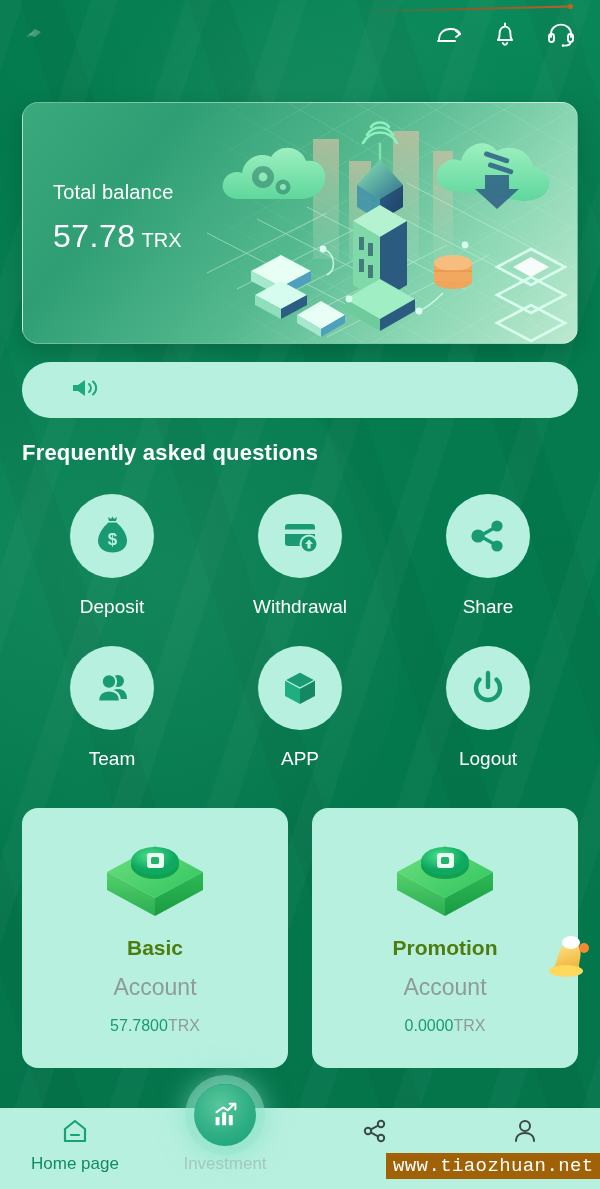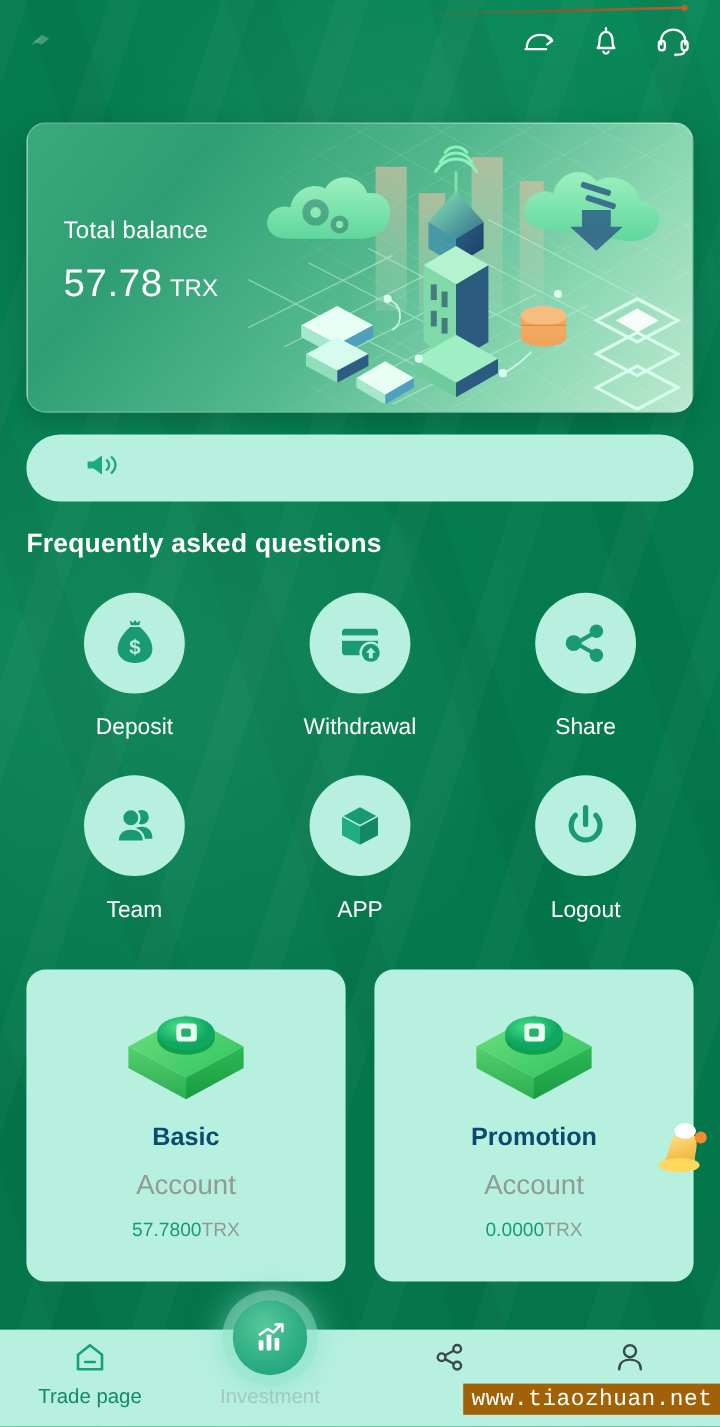--- a/index.html
+++ b/index.html
@@ -87,21 +87,21 @@
   .action{display:flex;flex-direction:column;align-items:center;}
   .action-circle{width:84px;height:84px;border-radius:50%;background:#b8f0e0;
     display:flex;align-items:center;justify-content:center;}
   .action-label{margin-top:18px;color:#fff;font-size:19px;}
 
   
   .accounts{margin:38px 22px 0;display:grid;grid-template-columns:1fr 1fr;gap:24px;}
   .acct{position:relative;height:260px;border-radius:16px;background:#b8f0e0;
     display:flex;flex-direction:column;align-items:center;padding-top:24px;overflow:visible;}
   .acct-art{width:112px;height:92px;}
-  .acct-name{margin-top:12px;font-size:21px;font-weight:bold;color:#0c4a6e;}
+  .acct-name{margin-top:12px;font-size:21px;font-weight:bold;color:#4d7c0f;}
   .acct-sub{margin-top:14px;font-size:23px;color:#8e9b97;}
   .acct-val{margin-top:16px;font-size:16px;}
   .acct-val .v{color:#169b72;}
   .acct-val .u{color:#8e9b97;}
   .bell-sticker{position:absolute;right:-18px;top:120px;width:58px;height:58px;}
 
   
   .nav{
     position:absolute;left:0;bottom:0;width:600px;height:81px;background:#b8f0e0;
     display:flex;align-items:flex-start;padding-top:8px;
@@ -493,21 +493,21 @@
 
   </div>
 
   <div class="nav">
 
     <div class="nav-item active">
       <svg viewBox="0 0 30 30" width="30" height="30" fill="none" stroke="#17a177" stroke-width="2.2" stroke-linejoin="round" stroke-linecap="round">
         <path d="M5 13 L15 5 L25 13 L25 25 L5 25 Z"></path>
         <line x1="11" y1="19" x2="19" y2="19"></line>
       </svg>
-      <div class="nav-label">Trade page</div>
+      <div class="nav-label">Home page</div>
     </div>
 
 
     <div class="nav-item dim">
       <div class="nav-fab">
         <svg viewBox="0 0 34 34" width="32" height="32">
           <rect x="7" y="19" width="4.2" height="9" rx="1" fill="#ffffff"></rect>
           <rect x="14" y="14" width="4.2" height="14" rx="1" fill="#ffffff"></rect>
           <rect x="21" y="17" width="4.2" height="11" rx="1" fill="#ffffff"></rect>
           <path d="M8 14 L15 9 L20 12 L27 5" stroke="#ffffff" stroke-width="2.2" fill="none" stroke-linecap="round" stroke-linejoin="round"></path>

